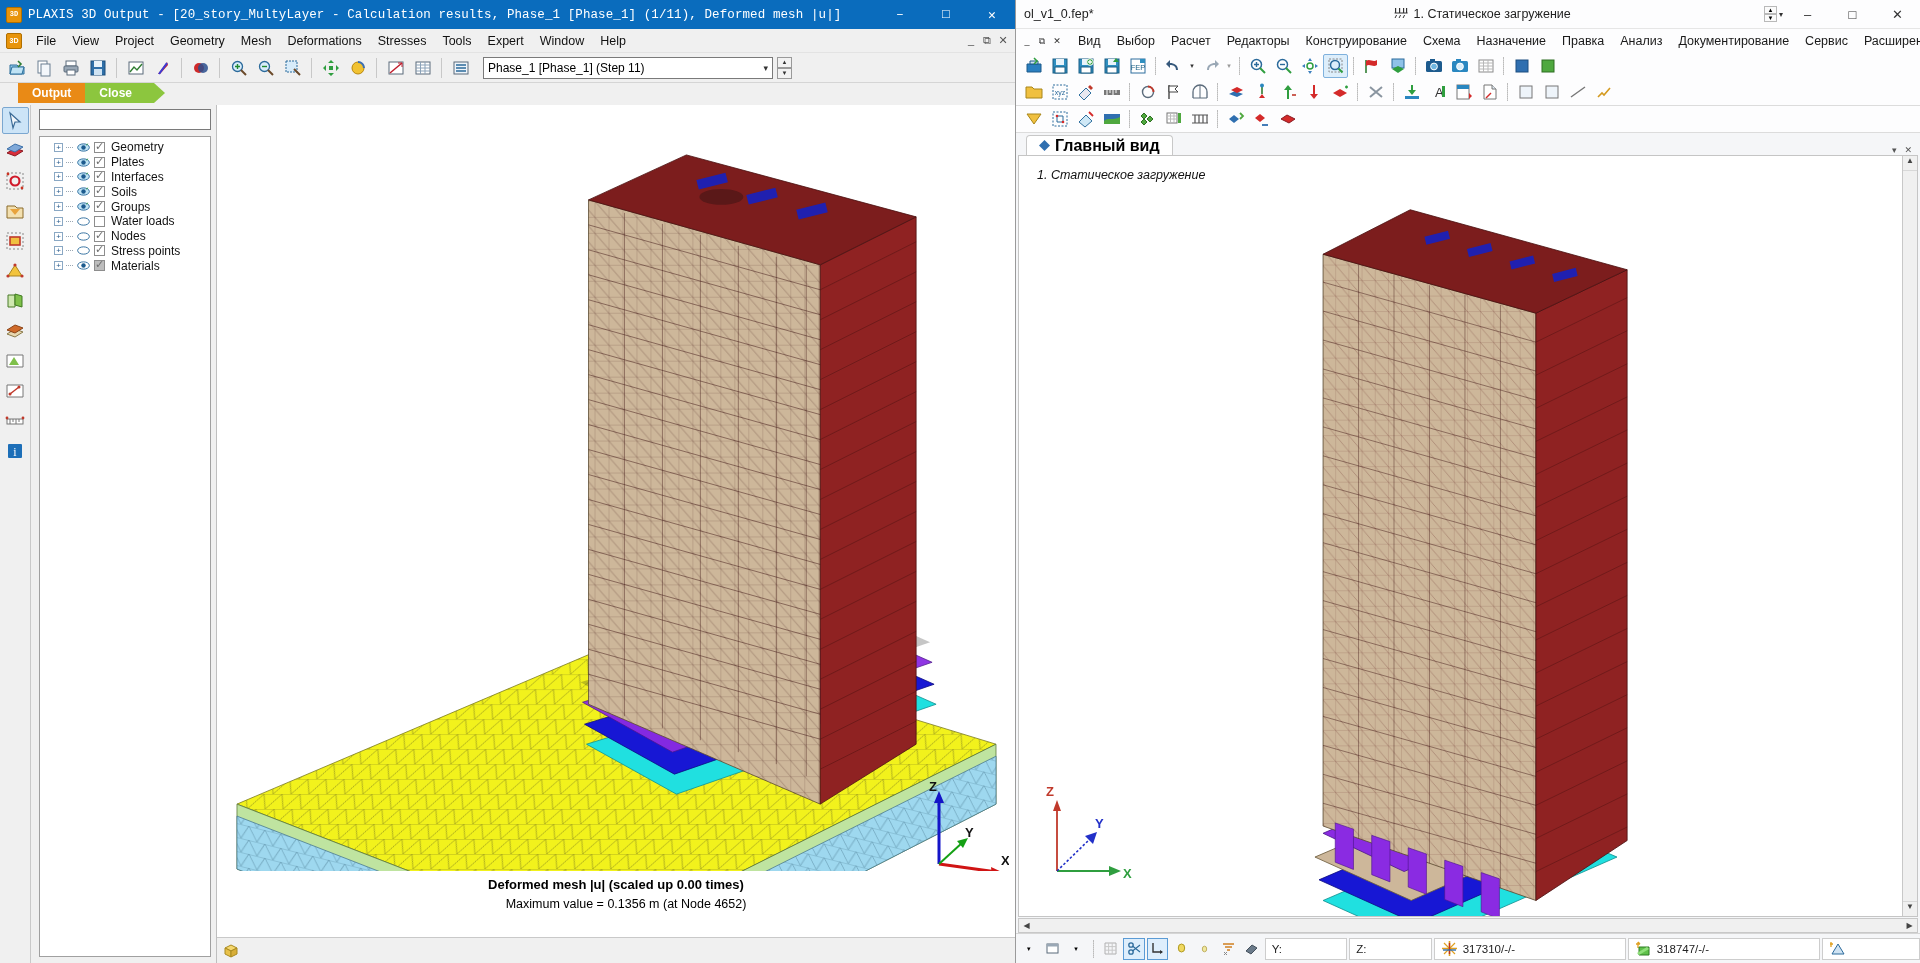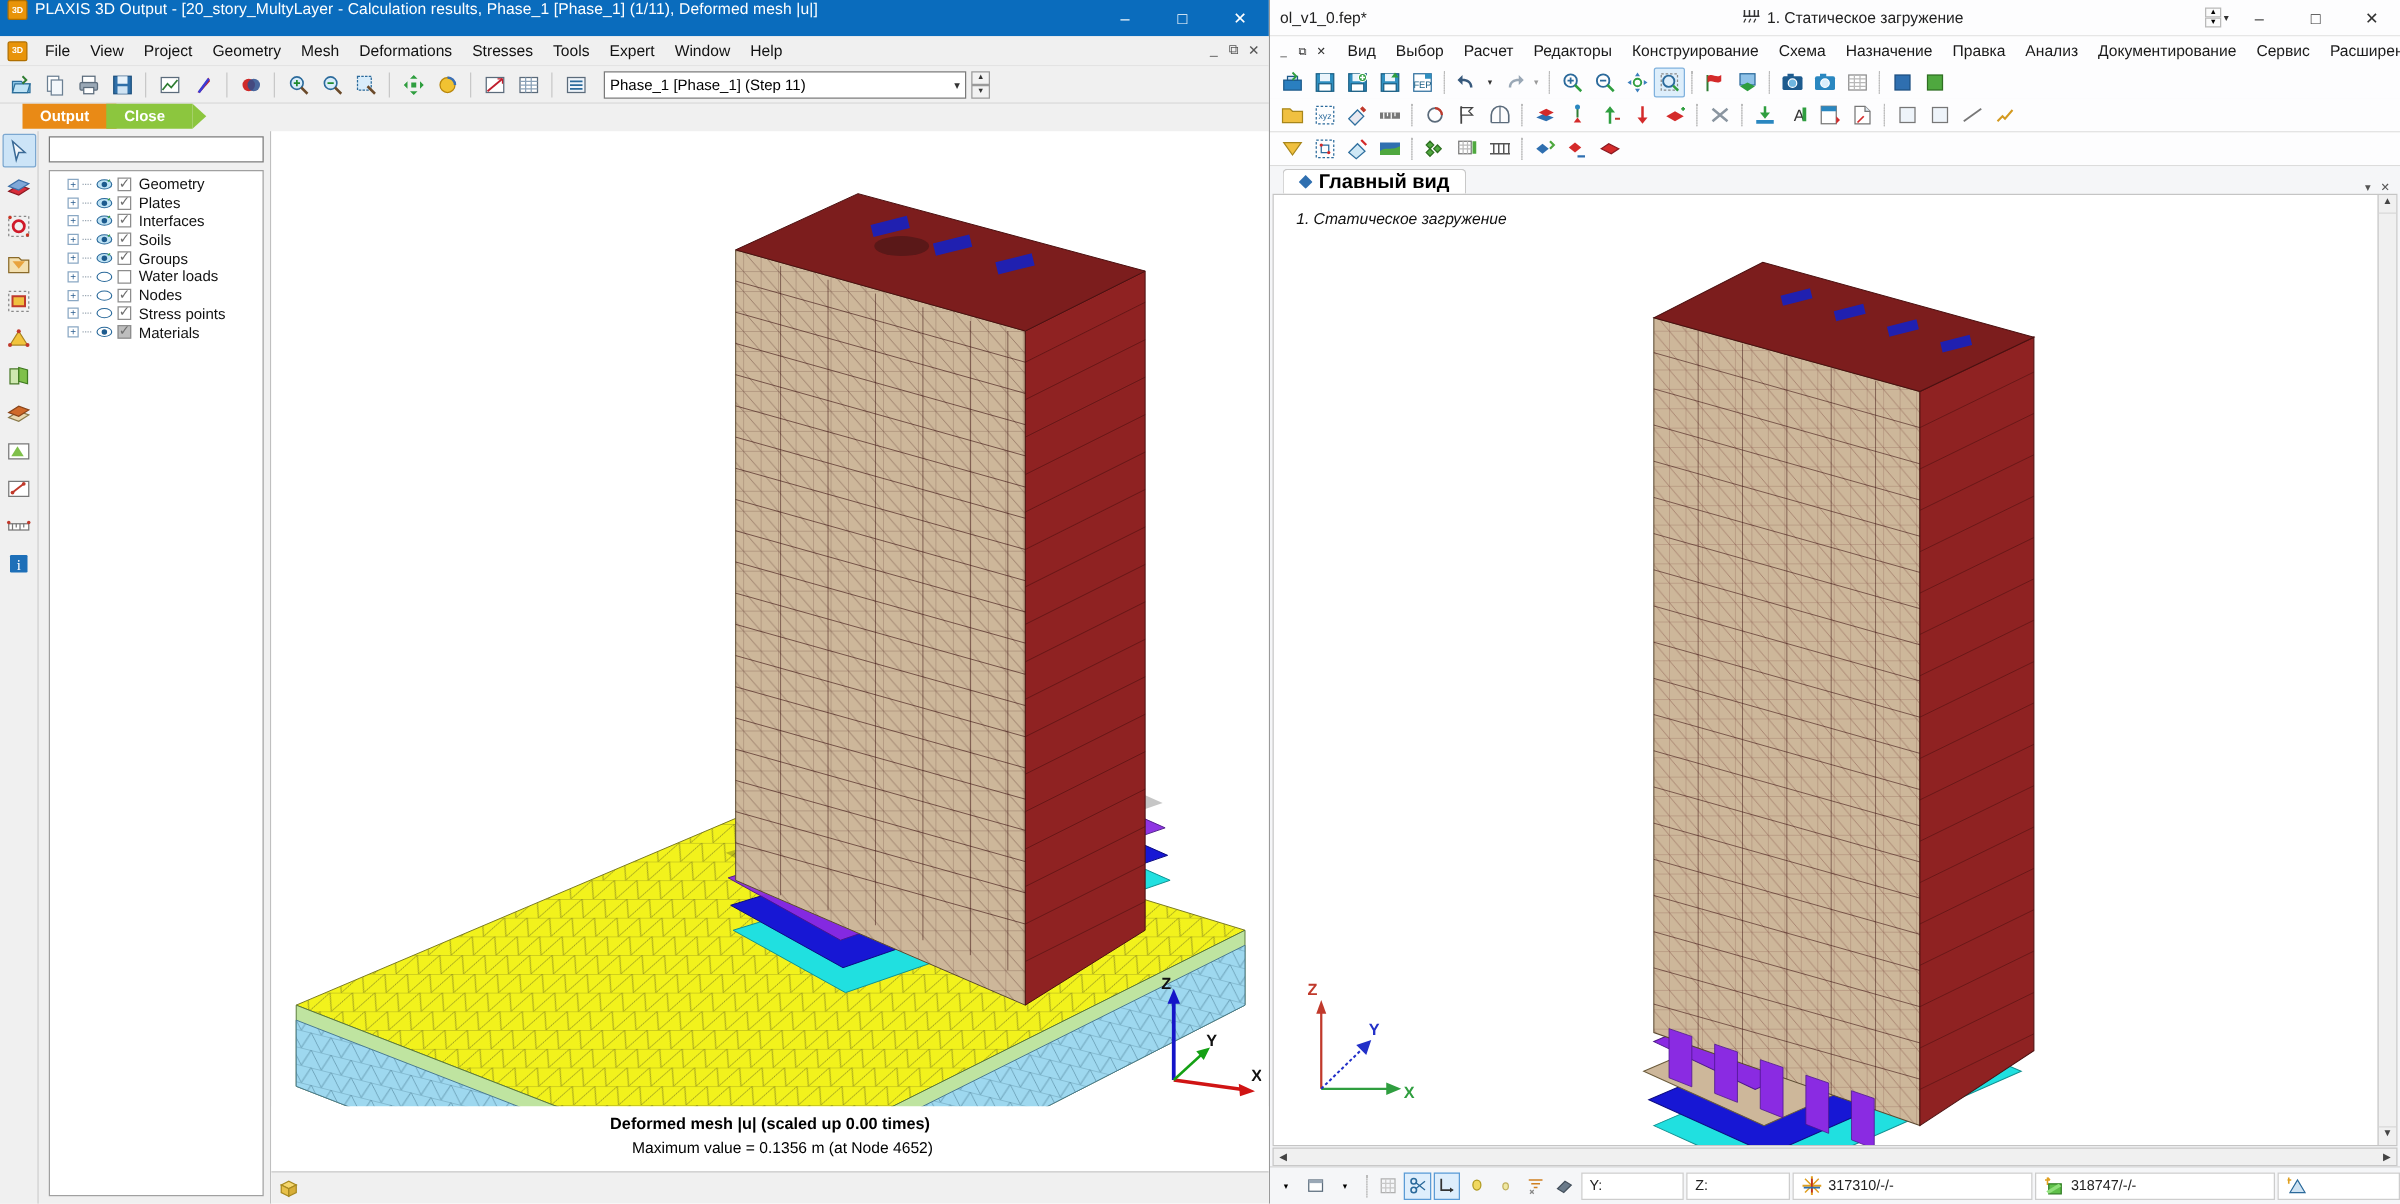--- a/index.html
+++ b/index.html
@@ -12,21 +12,21 @@
   #root { position:relative; width:1920px; height:963px; }
 
   
   #plaxis {
     position:absolute; left:0; top:0; width:1016px; height:963px;
     background:#f0f0f0; border-right:1px solid #9a9a9a;
     display:flex; flex-direction:column;
   }
   .pl-titlebar {
     height:29px; background:#0a6cbd; color:#fff;
-    display:flex; align-items:flex-start; padding:0 0 0 6px; flex:none;
+    display:flex; align-items:center; padding:0 0 0 6px; flex:none;font-family:Liberation Mono, monospace;
   }
   .pl-titlebar .tt { font-size:12.5px; margin-left:6px; letter-spacing:.1px; }
   .pl-ico-app {
     width:16px;height:16px;background:#e8940a;border:1px solid #b06f00;
     border-radius:2px;display:inline-flex;align-items:center;justify-content:center;
     color:#fff;font-size:7px;font-weight:bold;line-height:1;
   }
   .pl-wbtns { margin-left:auto; display:flex; height:29px; }
   .pl-wbtn { width:46px; height:29px; display:flex; align-items:center;
     justify-content:center; color:#fff; font-size:13px; }
@@ -617,21 +617,21 @@
         <polygon points="20,22 15,34 25,34" fill="#1414c8"></polygon>
         <line x1="20" y1="95" x2="78" y2="103" stroke="#d01414" stroke-width="3"></line>
         <polygon points="85,104 72,98 73,108" fill="#d01414"></polygon>
         <line x1="20" y1="95" x2="44" y2="73" stroke="#14a014" stroke-width="2"></line>
         <polygon points="49,69 38,72 44,79" fill="#14a014"></polygon>
         <text class="axis-lbl" x="10" y="22" fill="#111">Z</text>
         <text class="axis-lbl" x="46" y="68" fill="#111">Y</text>
         <text class="axis-lbl" x="82" y="96" fill="#111">X</text>
       </svg>
 
-      <div class="pl-caption" style="bottom:26px;">
+      <div class="pl-caption" style="bottom:40px;">
         <div class="c1">Deformed mesh |u| (scaled up 0.00 times)</div>
         <div class="c2">Maximum value = 0.1356 m (at Node 4652)</div>
       </div>
 
       <div class="pl-statusbar">
         <svg width="16" height="16" viewBox="0 0 16 16">
           <path d="M2 5l6-3 6 3-6 3z" fill="#f5d76e" stroke="#a98a20"></path>
           <path d="M2 5v6l6 3V8z" fill="#e8c14a" stroke="#a98a20"></path>
           <path d="M14 5v6l-6 3V8z" fill="#d8ae38" stroke="#a98a20"></path>
         </svg>

